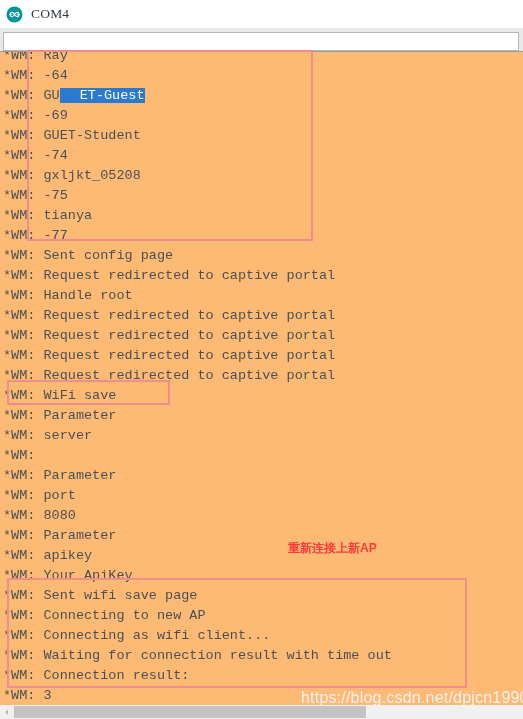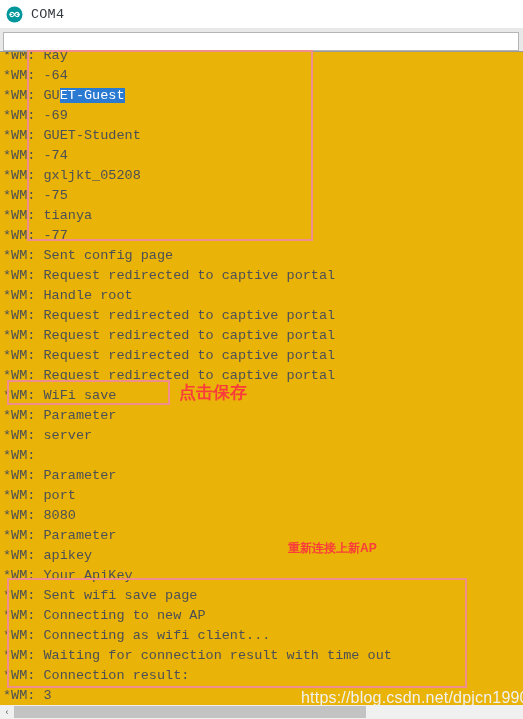--- a/index.html
+++ b/index.html
@@ -36,21 +36,21 @@
   .app-icon {
     width: 17px; height: 17px;
     flex: 0 0 auto;
     margin-right: 8px;
     display: block;
   }
   .title-text {
     font-size: 13.5px;
     color: #333940;
     letter-spacing: 0.2px;
-    font-family: Liberation Mono, monospace;
+    font-family: Liberation Serif, serif;
   }
 
   
   .cmdrow {
     position: absolute;
     left: 0; top: 28px;
     width: 523px; height: 25px;
     background: #e8e8e8;
     box-sizing: border-box;
     padding: 3px 4px 3px 3px;
@@ -73,38 +73,39 @@
     left: 0; top: 51px;
     width: 523px; height: 1px;
     background: #9a9a9a;
   }
 
   
   .console {
     position: absolute;
     left: 0; top: 52px;
     width: 523px; height: 653px;
-    background: #eab308;
+    background: #fdba74;
     overflow: hidden;
     font-family: "Liberation Mono", "DejaVu Sans Mono", monospace;
     font-size: 13.5px;
     color: #4c5055;
     line-height: 20px;
     white-space: pre;
   }
   .logline {
     position: absolute;
     left: 3px;
     height: 20px;
     line-height: 20px;
     white-space: pre;
   }
   .sel {
     background: #2a7ad2;
     color: #ffffff;
+    padding-left: 20px;
   }
 
   
   .redbox {
     position: absolute;
     border: 2px solid #f08e8e;
     box-sizing: border-box;
     pointer-events: none;
   }
   .annot {
@@ -182,21 +183,20 @@
     <input class="cmdinput" type="text" placeholder="" style="">
   </div>
   <div class="hairline"></div>
 
   <div class="console" id="console"><div class="logline" style="top: -6px;"><span>*WM: </span><span>Ray</span></div><div class="logline" style="top: 14px;"><span>*WM: </span><span>-64</span></div><div class="logline" style="top: 34px;"><span>*WM: </span><span>GU</span><span class="sel">ET-Guest</span><span></span></div><div class="logline" style="top: 54px;"><span>*WM: </span><span>-69</span></div><div class="logline" style="top: 74px;"><span>*WM: </span><span>GUET-Student</span></div><div class="logline" style="top: 94px;"><span>*WM: </span><span>-74</span></div><div class="logline" style="top: 114px;"><span>*WM: </span><span>gxljkt_05208</span></div><div class="logline" style="top: 134px;"><span>*WM: </span><span>-75</span></div><div class="logline" style="top: 154px;"><span>*WM: </span><span>tianya</span></div><div class="logline" style="top: 174px;"><span>*WM: </span><span>-77</span></div><div class="logline" style="top: 194px;"><span>*WM: </span><span>Sent config page</span></div><div class="logline" style="top: 214px;"><span>*WM: </span><span>Request redirected to captive portal</span></div><div class="logline" style="top: 234px;"><span>*WM: </span><span>Handle root</span></div><div class="logline" style="top: 254px;"><span>*WM: </span><span>Request redirected to captive portal</span></div><div class="logline" style="top: 274px;"><span>*WM: </span><span>Request redirected to captive portal</span></div><div class="logline" style="top: 294px;"><span>*WM: </span><span>Request redirected to captive portal</span></div><div class="logline" style="top: 314px;"><span>*WM: </span><span>Request redirected to captive portal</span></div><div class="logline" style="top: 334px;"><span>*WM: </span><span>WiFi save</span></div><div class="logline" style="top: 354px;"><span>*WM: </span><span>Parameter</span></div><div class="logline" style="top: 374px;"><span>*WM: </span><span>server</span></div><div class="logline" style="top: 394px;"><span>*WM: </span><span></span></div><div class="logline" style="top: 414px;"><span>*WM: </span><span>Parameter</span></div><div class="logline" style="top: 434px;"><span>*WM: </span><span>port</span></div><div class="logline" style="top: 454px;"><span>*WM: </span><span>8080</span></div><div class="logline" style="top: 474px;"><span>*WM: </span><span>Parameter</span></div><div class="logline" style="top: 494px;"><span>*WM: </span><span>apikey</span></div><div class="logline" style="top: 514px;"><span>*WM: </span><span>Your ApiKey</span></div><div class="logline" style="top: 534px;"><span>*WM: </span><span>Sent wifi save page</span></div><div class="logline" style="top: 554px;"><span>*WM: </span><span>Connecting to new AP</span></div><div class="logline" style="top: 574px;"><span>*WM: </span><span>Connecting as wifi client...</span></div><div class="logline" style="top: 594px;"><span>*WM: </span><span>Waiting for connection result with time out</span></div><div class="logline" style="top: 614px;"><span>*WM: </span><span>Connection result:</span></div><div class="logline" style="top: 634px;"><span>*WM: </span><span>3</span></div></div>
 
   <div class="redbox" style="left:27px; top:50px; width:286px; height:191px;"></div>
   <div class="redbox" style="left:7px; top:380px; width:163px; height:25px;"></div>
   <div class="redbox" style="left:7px; top:578px; width:460px; height:110px;"></div>
 
-  <div class="annot" style="left:179px; top:381px; font-size:17px;">点击保存</div>
   <div class="annot" style="left:288px; top:540px; font-size:12px;">重新连接上新AP</div>
 
   <div class="watermark" style="left:301px; top:689px;">https://blog.csdn.net/dpjcn1990</div>
 
   <div class="hscroll">
     <div class="hscroll-arrow-left">‹</div>
     <div class="hscroll-track-right"></div>
     <div class="hscroll-thumb"></div>
   </div>
 

